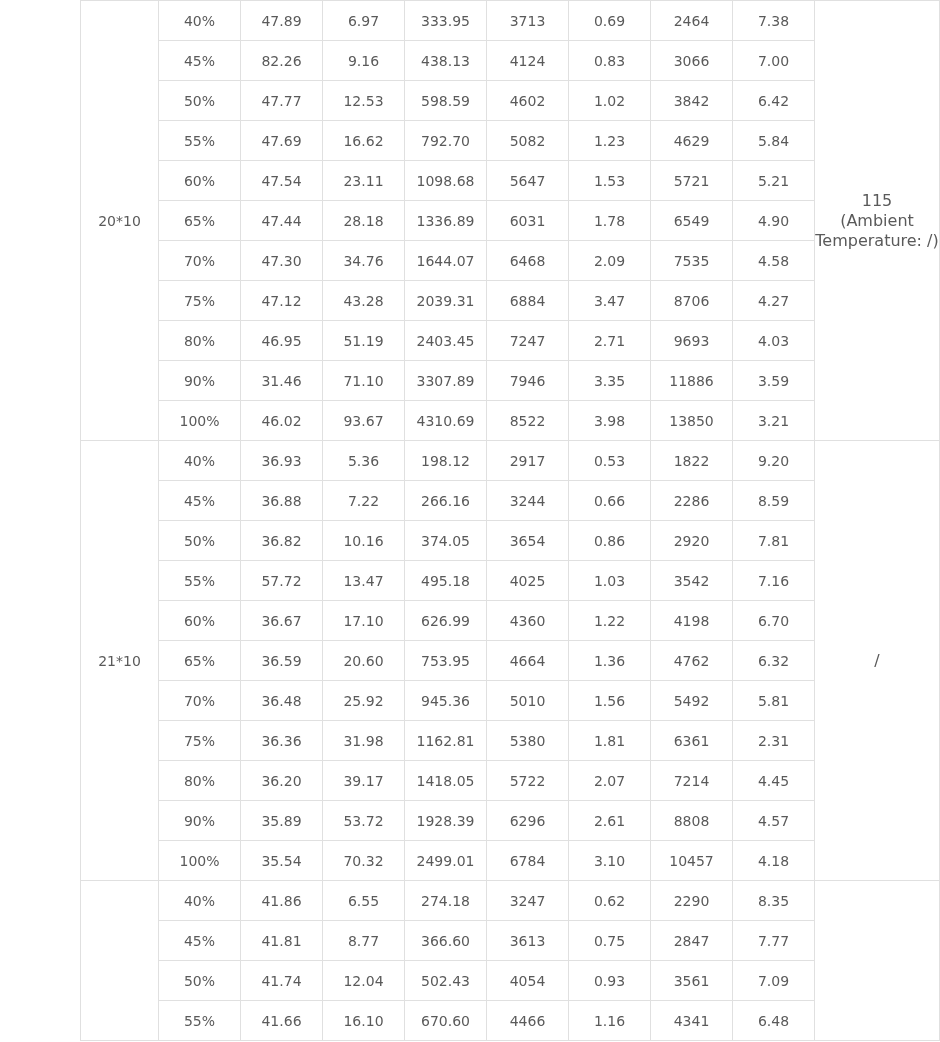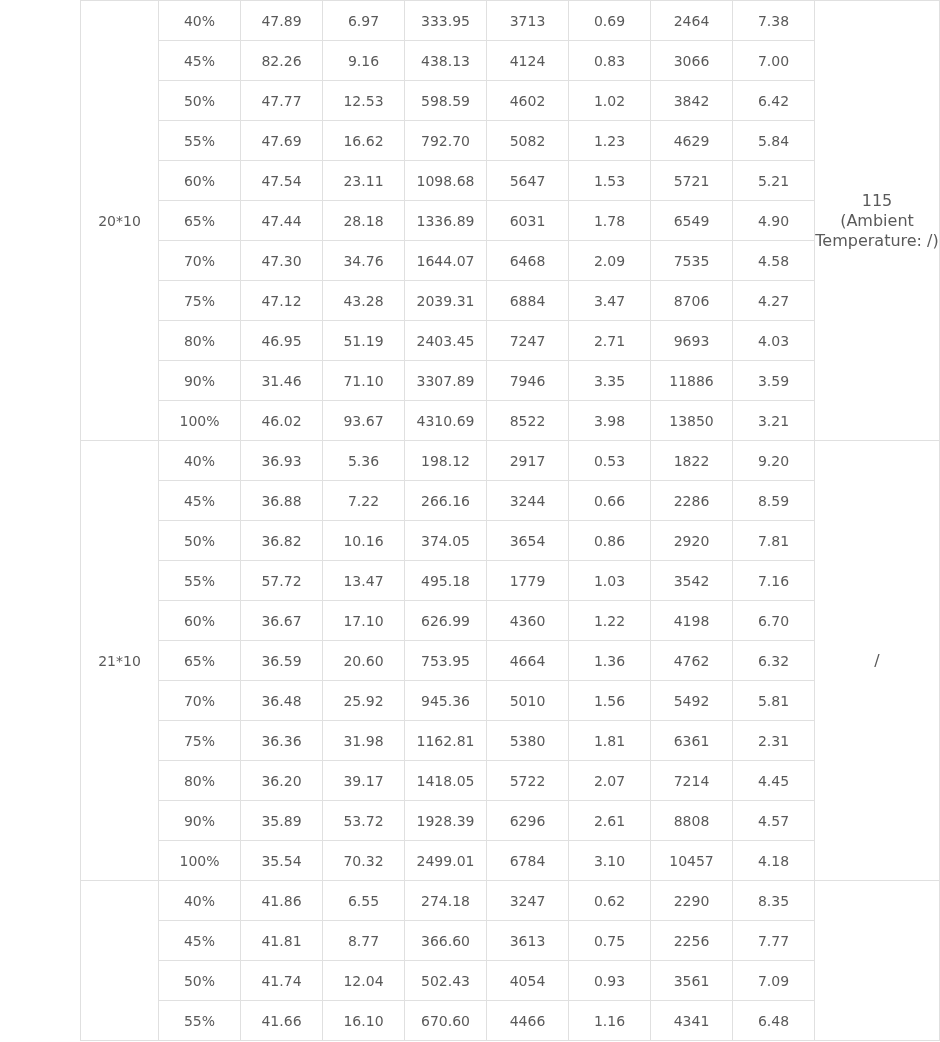--- a/index.html
+++ b/index.html
@@ -200,21 +200,21 @@
           <td class="c">3654</td>
           <td class="c">0.86</td>
           <td class="c">2920</td>
           <td class="c">7.81</td>
         </tr>
         <tr>
           <td class="c">55%</td>
           <td class="c">57.72</td>
           <td class="c">13.47</td>
           <td class="c">495.18</td>
-          <td class="c">1779</td>
+          <td class="c">4025</td>
           <td class="c">1.03</td>
           <td class="c">3542</td>
           <td class="c">7.16</td>
         </tr>
         <tr>
           <td class="c">60%</td>
           <td class="c">36.67</td>
           <td class="c">17.10</td>
           <td class="c">626.99</td>
           <td class="c">4360</td>
@@ -296,21 +296,21 @@
             <div></div>
           </td>
         </tr>
         <tr>
           <td class="c">45%</td>
           <td class="c">41.81</td>
           <td class="c">8.77</td>
           <td class="c">366.60</td>
           <td class="c">3613</td>
           <td class="c">0.75</td>
-          <td class="c">2256</td>
+          <td class="c">2847</td>
           <td class="c">7.77</td>
         </tr>
         <tr>
           <td class="c">50%</td>
           <td class="c">41.74</td>
           <td class="c">12.04</td>
           <td class="c">502.43</td>
           <td class="c">4054</td>
           <td class="c">0.93</td>
           <td class="c">3561</td>

